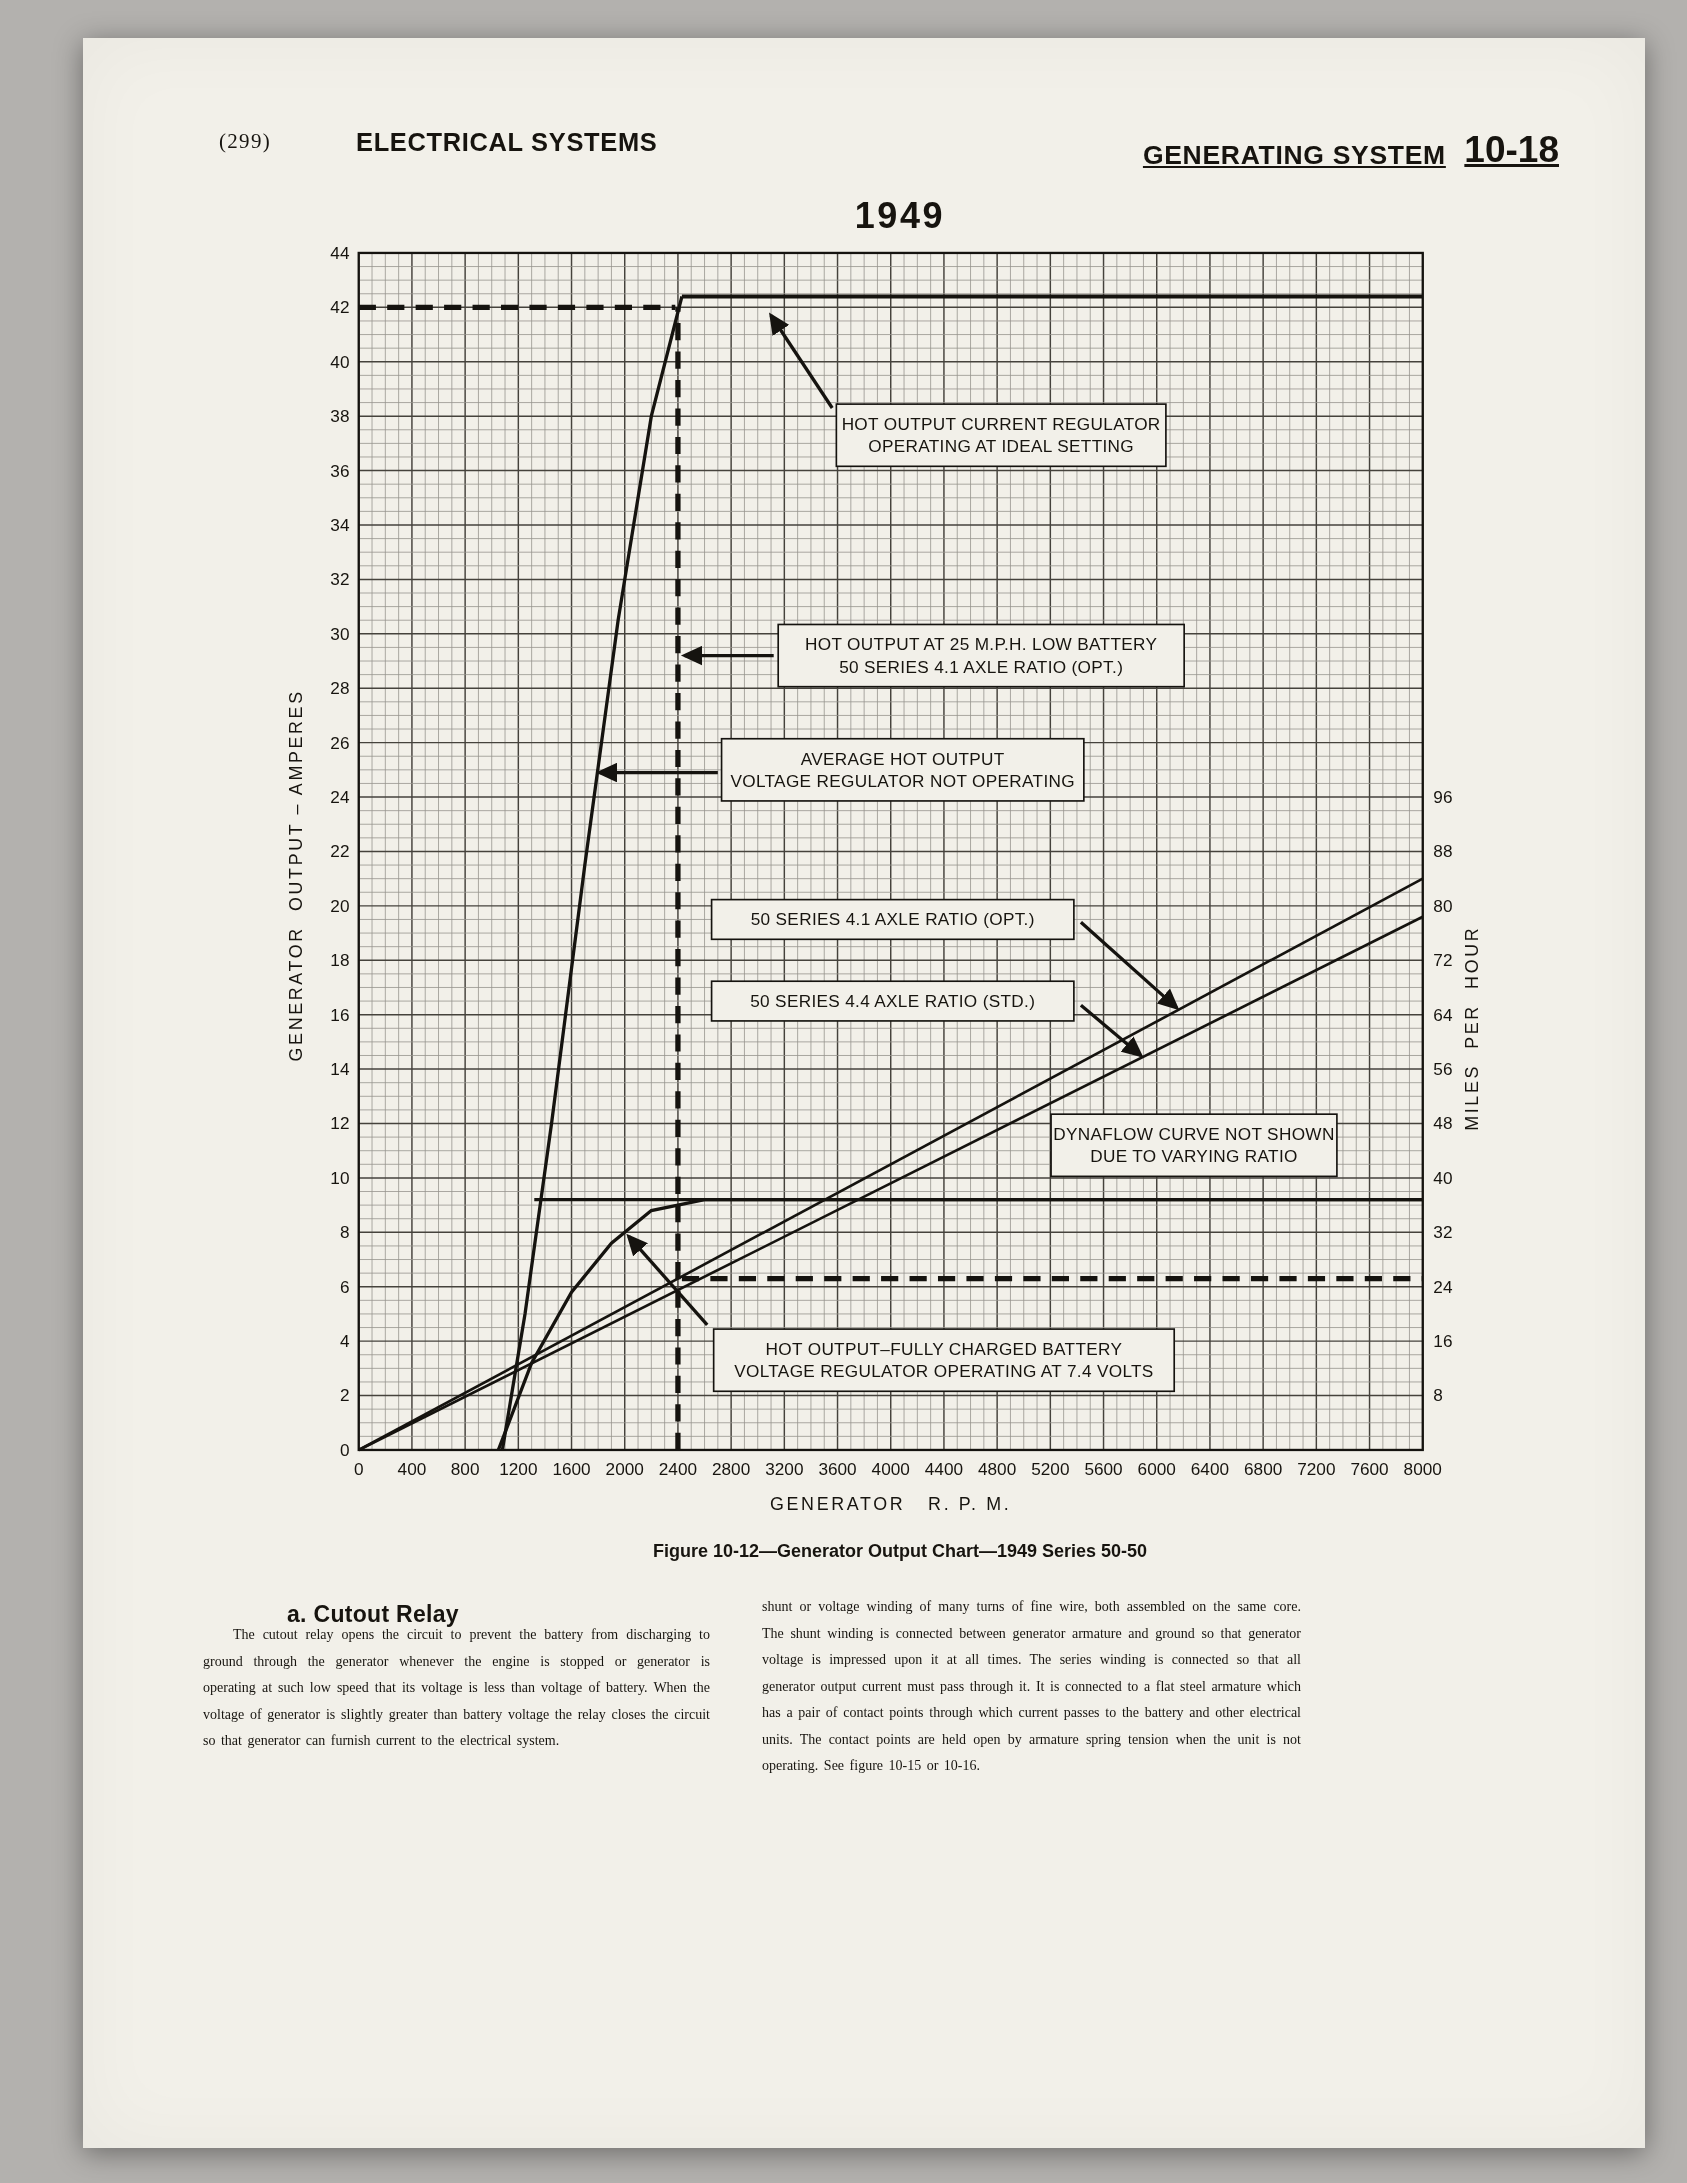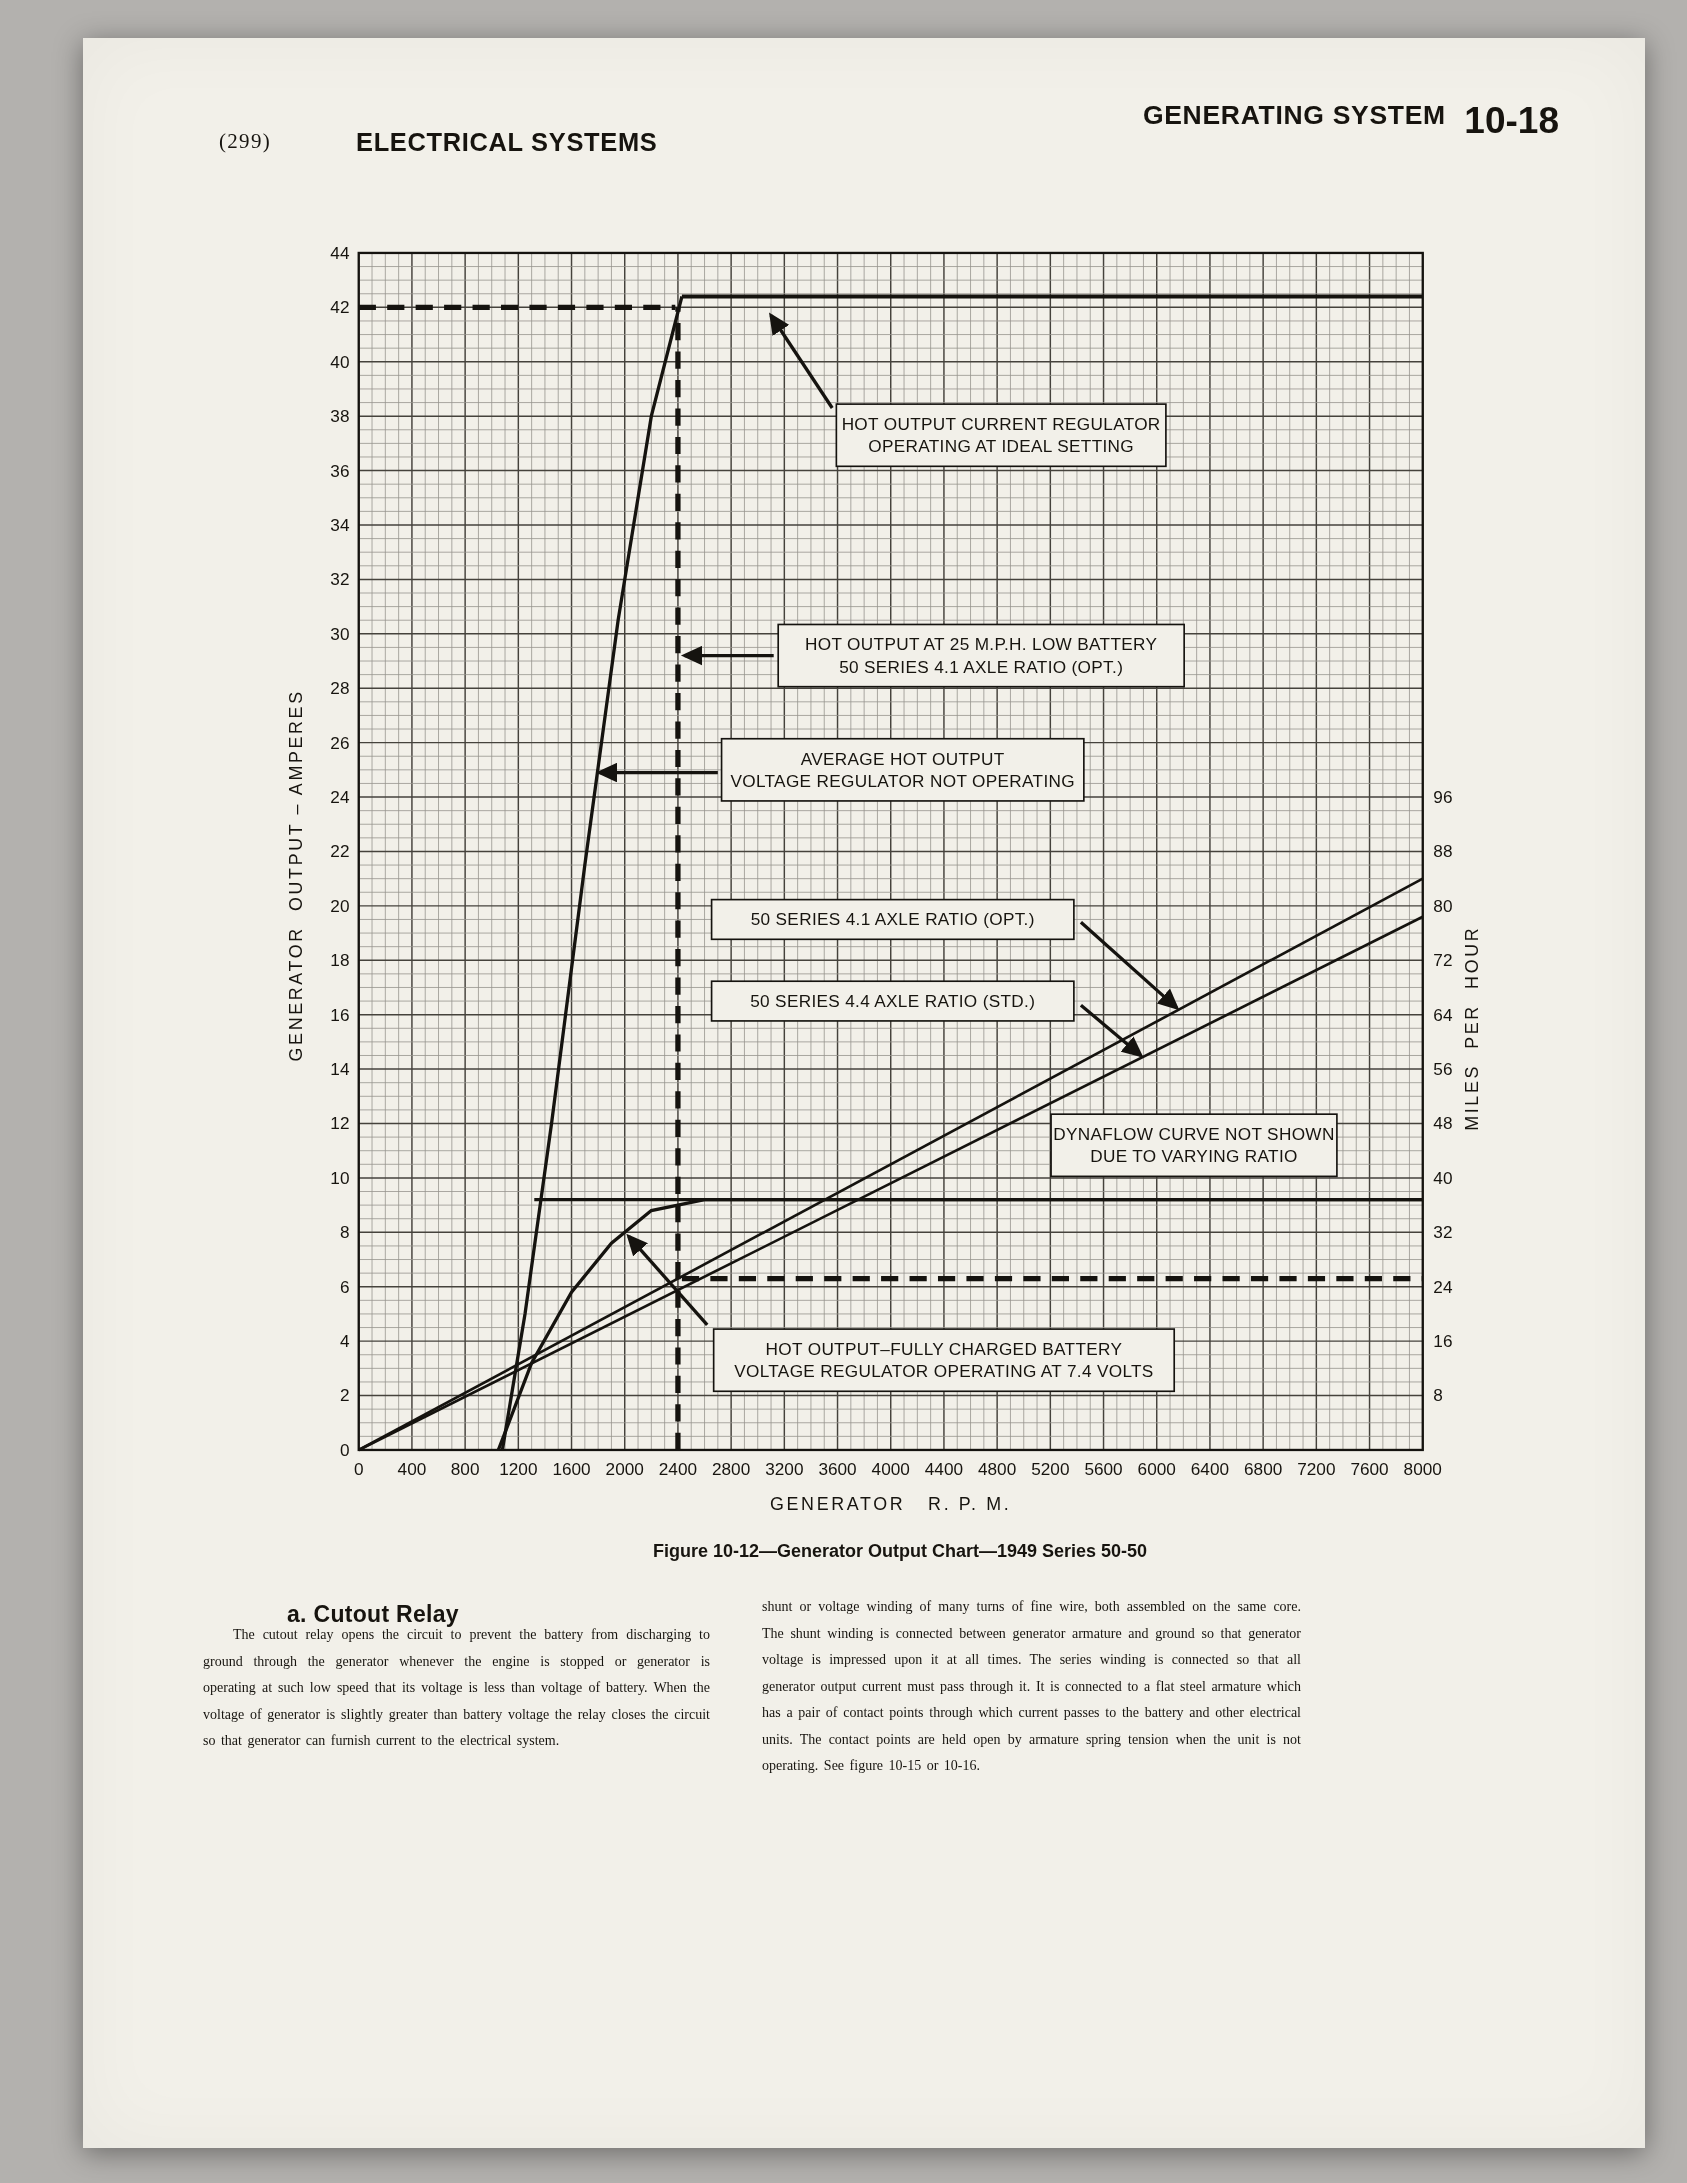--- a/index.html
+++ b/index.html
@@ -7,21 +7,21 @@
     width:1687px;height:2183px;position:relative;overflow:hidden;
     background:#b3b1ae;
     font-family:"Liberation Serif", serif;color:#17140f;
   }
   .page{
     position:absolute;left:83px;top:38px;width:1522px;height:2110px;
     background:#f2f0e9;box-shadow:0 5.3px 26.5px rgba(0,0,0,.40), inset 0 0 79px rgba(0,0,0,.04);padding-left:40px;
   }
   .hdr-num{position:absolute;left:136px;top:91px;font:400 21px "Liberation Serif", serif;letter-spacing:1.3px;}
   .hdr-left{position:absolute;left:273px;top:89px;font:700 26.5px "Liberation Sans", sans-serif;letter-spacing:0.7px;transform:scaleX(.96);transform-origin:left;}
-  .hdr-right{position:absolute;right:86px;top:62px;display:flex;align-items:flex-start;gap:18.5px;font:700 26.5px "Liberation Sans", sans-serif;letter-spacing:0.7px;}
+  .hdr-right{position:absolute;right:86px;top:91px;display:flex;align-items:flex-end;gap:18.5px;font:700 26.5px "Liberation Sans", sans-serif;letter-spacing:0.7px;text-decoration:underline;}
   .hdr-pageref{font-size:37px;letter-spacing:0;}
   .chart-title{position:absolute;left:195px;top:157px;width:1244px;text-align:center;font:700 36px "Liberation Sans", sans-serif;letter-spacing:2.6px;}
   #chart-svg{position:absolute;left:195px;top:193px;}
   #chart-svg text{fill:#17140f;font-family:"Liberation Sans", sans-serif;}
   #chart-svg .tick{font-size:26px;}
   #chart-svg .axis-title{font-size:27px;letter-spacing:4px;}
   #chart-svg .anno{font-size:26px;letter-spacing:.5px;}
   .caption{position:absolute;left:195px;top:1503px;width:1244px;text-align:center;font:700 18px "Liberation Sans", sans-serif;}
   .section-heading{position:absolute;left:204px;top:1545px;font:700 23px "Liberation Sans", sans-serif;letter-spacing:0.3px;margin-top:18px;}
   .col{position:absolute;font-size:14px;line-height:26.5px;text-align:justify;word-spacing:2px;}
@@ -35,20 +35,21 @@
 
 <div class="page">
 
   <div class="hdr-num">(299)</div>
   <div class="hdr-left">ELECTRICAL SYSTEMS</div>
   <div class="hdr-right">
     <span>GENERATING SYSTEM</span>
     <span class="hdr-pageref">10-18</span>
   </div>
 
+  <div class="chart-title">1949</div>
 
   <svg id="chart-svg" width="1244" height="1317" viewBox="0 0 1880 1990">
       <defs>
         <marker id="ah" markerWidth="7" markerHeight="6" refX="5.4" refY="3" orient="auto" markerUnits="strokeWidth">
           <path d="M0,0 L6.5,3 L0,6 Z" fill="#15130f"></path>
         </marker>
       </defs>
       <g>
         <line x1="122" y1="33" x2="122" y2="1842" stroke="#45423c" stroke-width="2.2"></line>
         <line x1="142.1" y1="33" x2="142.1" y2="1842" stroke="#96948d" stroke-width="1.2"></line>

